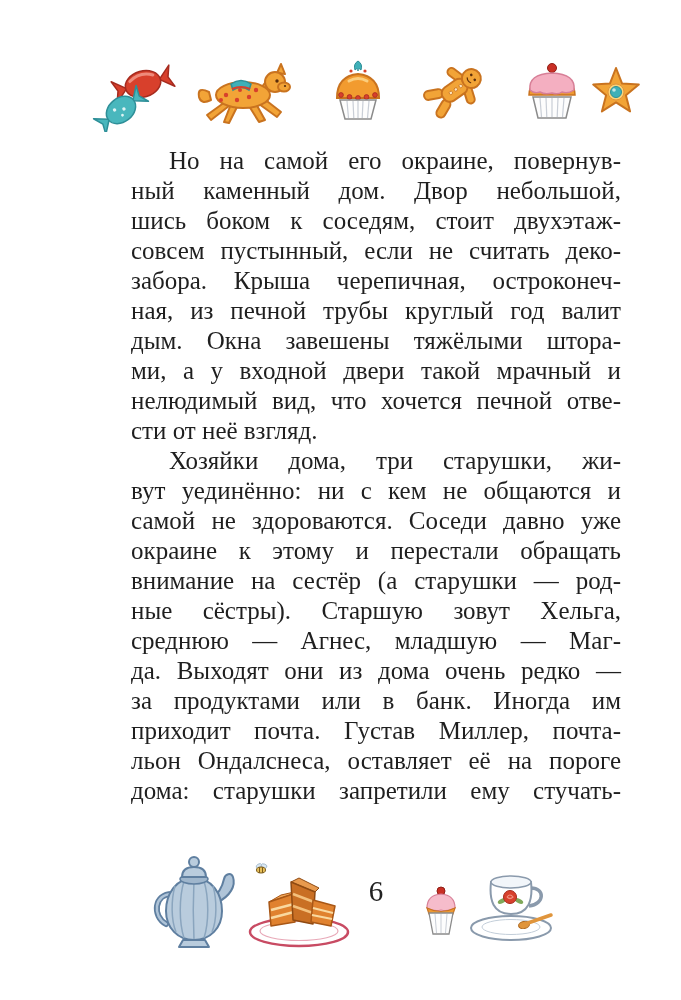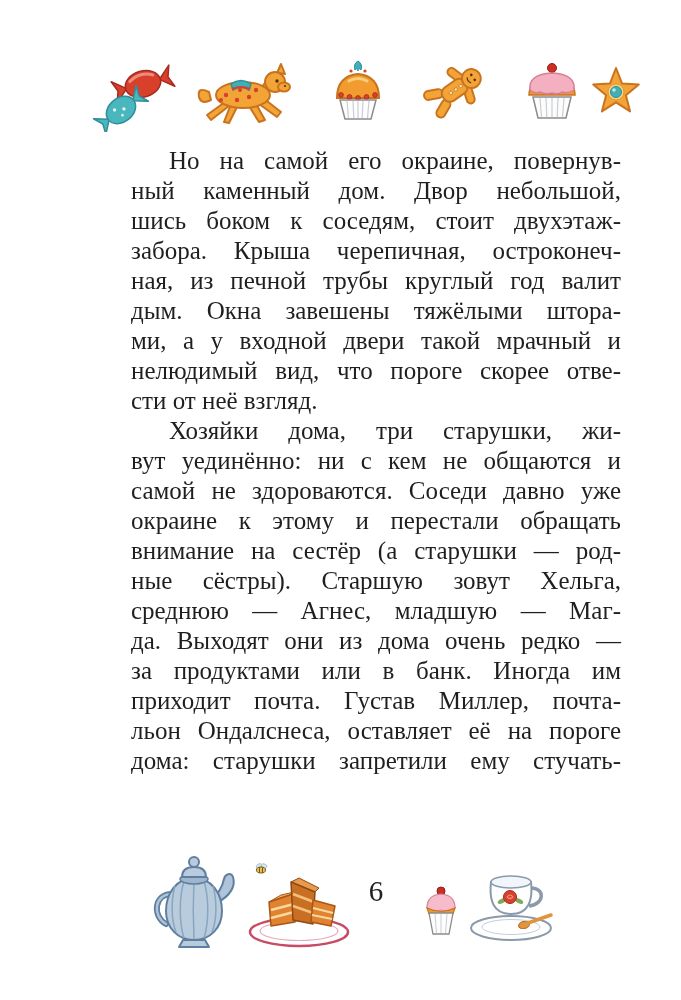--- a/index.html
+++ b/index.html
@@ -139,25 +139,26 @@
       <circle cx="26" cy="28" r="5.5" fill="#3FB0B8" stroke="#2E8F98" stroke-width="1"></circle>
       <circle cx="24" cy="26" r="1.8" fill="#bfe6e8"></circle>
     </svg>
   </div>
 
   <div id="text-block">
       <div>
         <div class="line indent">Но на самой его окраине, повернув-</div>
         <div class="line">ный каменный дом. Двор небольшой,</div>
         <div class="line">шись боком к соседям, стоит двухэтаж-</div>
+        <div class="line">совсем пустынный, если не считать деко-</div>
         <div class="line">забора. Крыша черепичная, остроконеч-</div>
         <div class="line">ная, из печной трубы круглый год валит</div>
         <div class="line">дым. Окна завешены тяжёлыми штора-</div>
         <div class="line">ми, а у входной двери такой мрачный и</div>
-        <div class="line">нелюдимый вид, что пороге скорее отве-</div>
+        <div class="line">нелюдимый вид, что хочется печной отве-</div>
         <div class="line flush">сти от неё взгляд.</div>
       </div>
       <div>
         <div class="line indent">Хозяйки дома, три старушки, жи-</div>
         <div class="line">вут уединённо: ни с кем не общаются и</div>
         <div class="line">самой не здороваются. Соседи давно уже</div>
         <div class="line">окраине к этому и перестали обращать</div>
         <div class="line">внимание на сестёр (а старушки — род-</div>
         <div class="line">ные сёстры). Старшую зовут Хельга,</div>
         <div class="line">среднюю — Агнес, младшую — Маг-</div>

